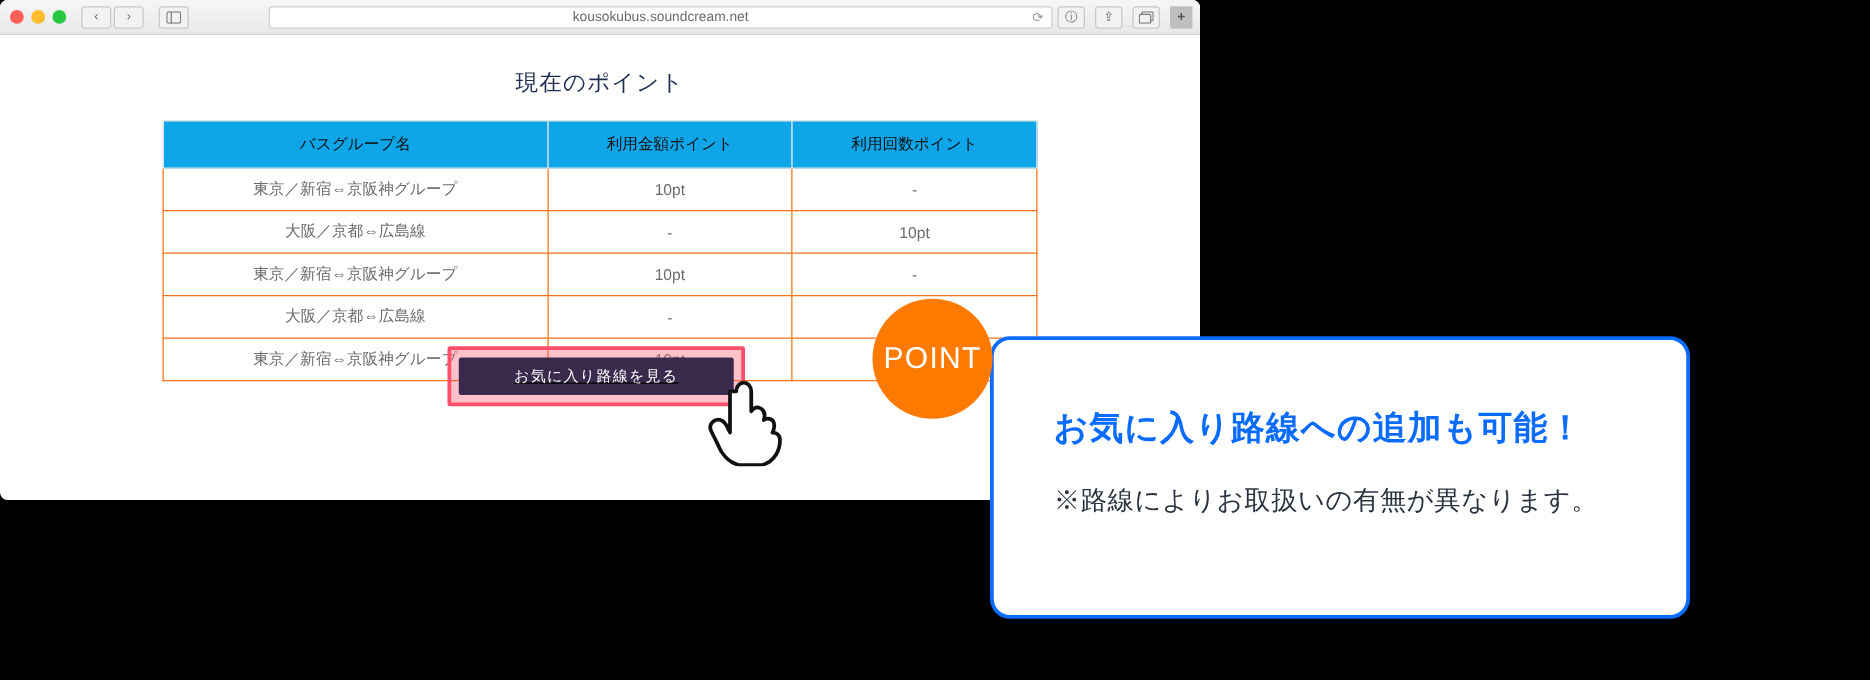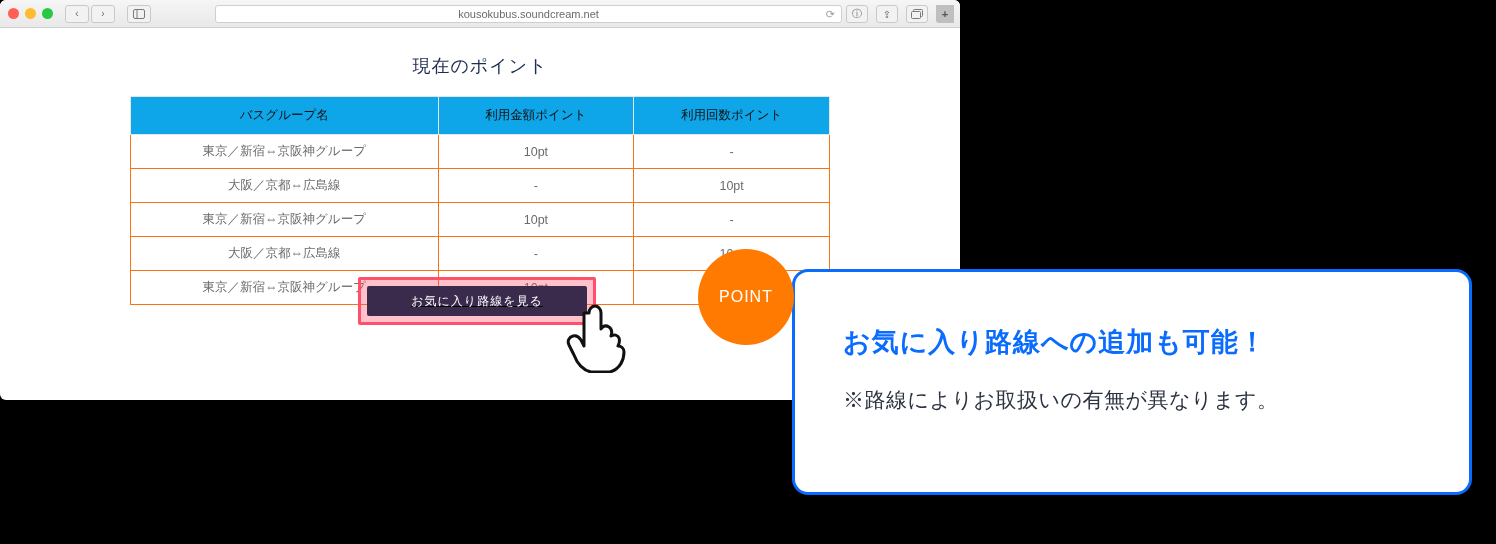--- a/index.html
+++ b/index.html
@@ -139,46 +139,46 @@
       position:absolute;
       left: 565px; top: 303px;
       width: 62px; height: 70px;
       pointer-events:none;
     }
 
     
     .callout {
       position:absolute;
       left: 792px; top: 269px;
-      width: 680px; height: 226px;
+      width: 560px; height: 226px;
       background:#fff;
       border: 3px solid #0a6bff;
       border-radius: 16px;
       padding: 52px 48px 34px;
     }
     .callout-title {
       color:#0a6bff;
       font-size: 27px;
       font-weight: 700;
       letter-spacing: 1px;
       margin-bottom: 26px;
     }
     .callout-sub {
       color:#2b3340;
       font-size: 21px;
       letter-spacing: .5px;
     }
     .point-badge {
       position:absolute;
-      left: 698px; top: 249px;
+      left: 698px; top: 239px;
       width: 96px; height: 96px;
       border-radius:50%;
       background:#ff7a00;
       color:#fff;
-      font-size: 16px;
+      font-size: 24px;
       font-weight: 500;
       letter-spacing: 1px;
       display:flex; align-items:center; justify-content:center;
     }
   </style>
 </head>
 <body>
 
 <div class="browser-window">
   <div class="browser-chrome">

